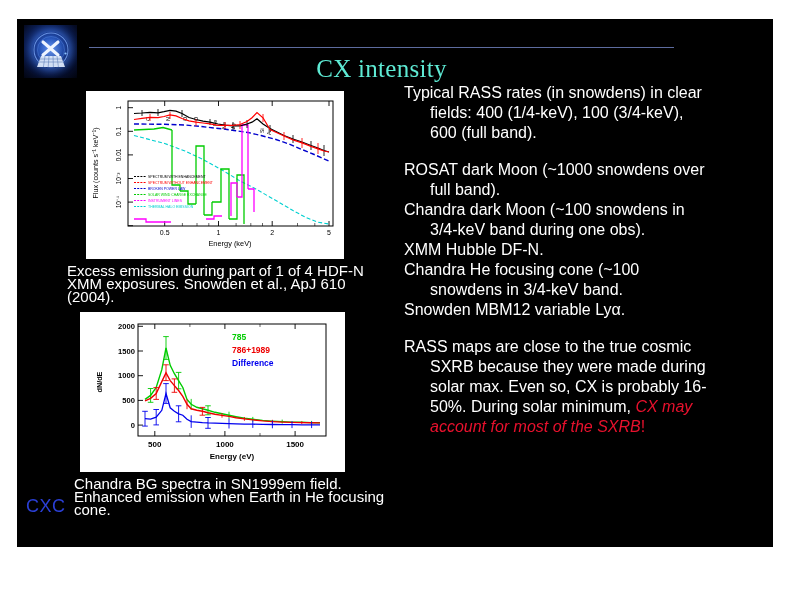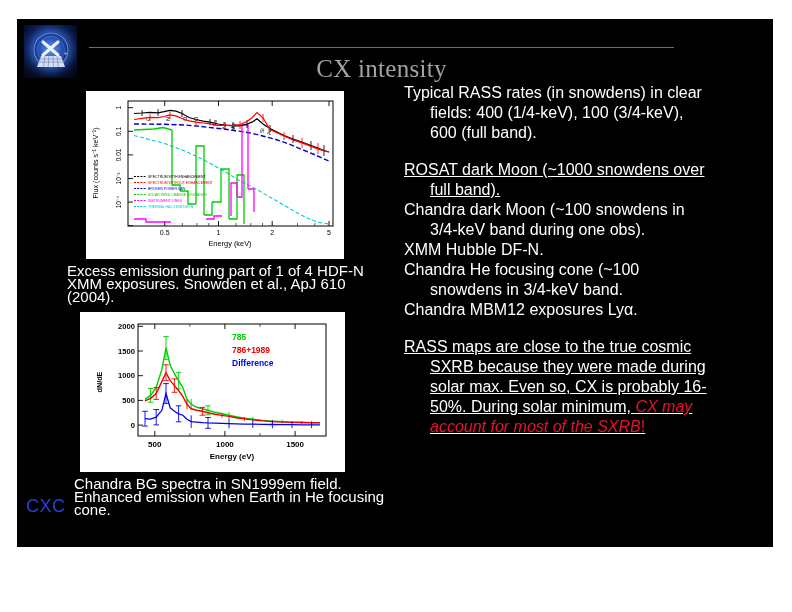--- a/index.html
+++ b/index.html
@@ -51,21 +51,21 @@
     width: 585px;
     height: 1px;
     background: #5d6b9e;
   }
   #page-title {
     position: absolute;
     left: 72px;
     top: 35px;
     width: 585px;
     text-align: center;
-    color: #a3a3a3;
+    color: #5eead4;
     font-family: "Liberation Serif", serif;
     font-size: 25px;
     line-height: 30px;
     letter-spacing: 0.3px;
   }
 
   
   .figbox { position: absolute; background: #ffffff; }
   #fig1 { left: 69px; top: 72px; width: 258px; height: 168px; }
   #fig2 { left: 63px; top: 293px; width: 265px; height: 160px; }
@@ -87,21 +87,21 @@
     width: 310px;
     color: #ffffff;
     font-size: 16px;
     line-height: 20px;
   }
   #body p {
     margin: 0 0 0 0;
     padding-left: 26px;
     text-indent: -26px;
   }
-  #body p.gap { margin-top: 17px; text-decoration: underline; }
+  #body p.gap { margin-top: 17px; }
   .accent { color: #e8112d; font-style: italic; }
   .accent-bang { color: #e8112d; font-style: normal; }
 
   
   #cxc {
     position: absolute;
     left: 9px;
     top: 477px;
     color: #2a3fd4;
     font-size: 18px;
@@ -401,19 +401,19 @@
     </svg>
   </div>
   <div id="cap2" class="caption">Chandra BG spectra in SN1999em field.  Enhanced emission when Earth in He focusing cone.</div>
 
   <div id="body">
     <p>Typical RASS rates (in snowdens) in clear fields: 400 (1/4-keV), 100 (3/4-keV), 600 (full band).</p>
     <p class="gap">ROSAT dark Moon (~1000 snowdens over full band).</p>
     <p>Chandra dark Moon (~100 snowdens in 3/4-keV band during one obs).</p>
     <p>XMM Hubble DF-N.</p>
     <p>Chandra He focusing cone (~100 snowdens in 3/4-keV band.</p>
-    <p>Chandra MBM12 exposures Lyα.</p>
+    <p>Snowden MBM12 variable Lyα.</p>
     <p class="gap"><span>RASS maps are close to the true cosmic SXRB because they were made during solar max.  Even so, CX is probably 16-50%.  During solar minimum, </span><span class="accent">CX may account for most of the SXRB</span><span class="accent-bang">!</span></p>
   </div>
 
   <div id="cxc">CXC</div>
 
 </div>
 
 </body></html>

